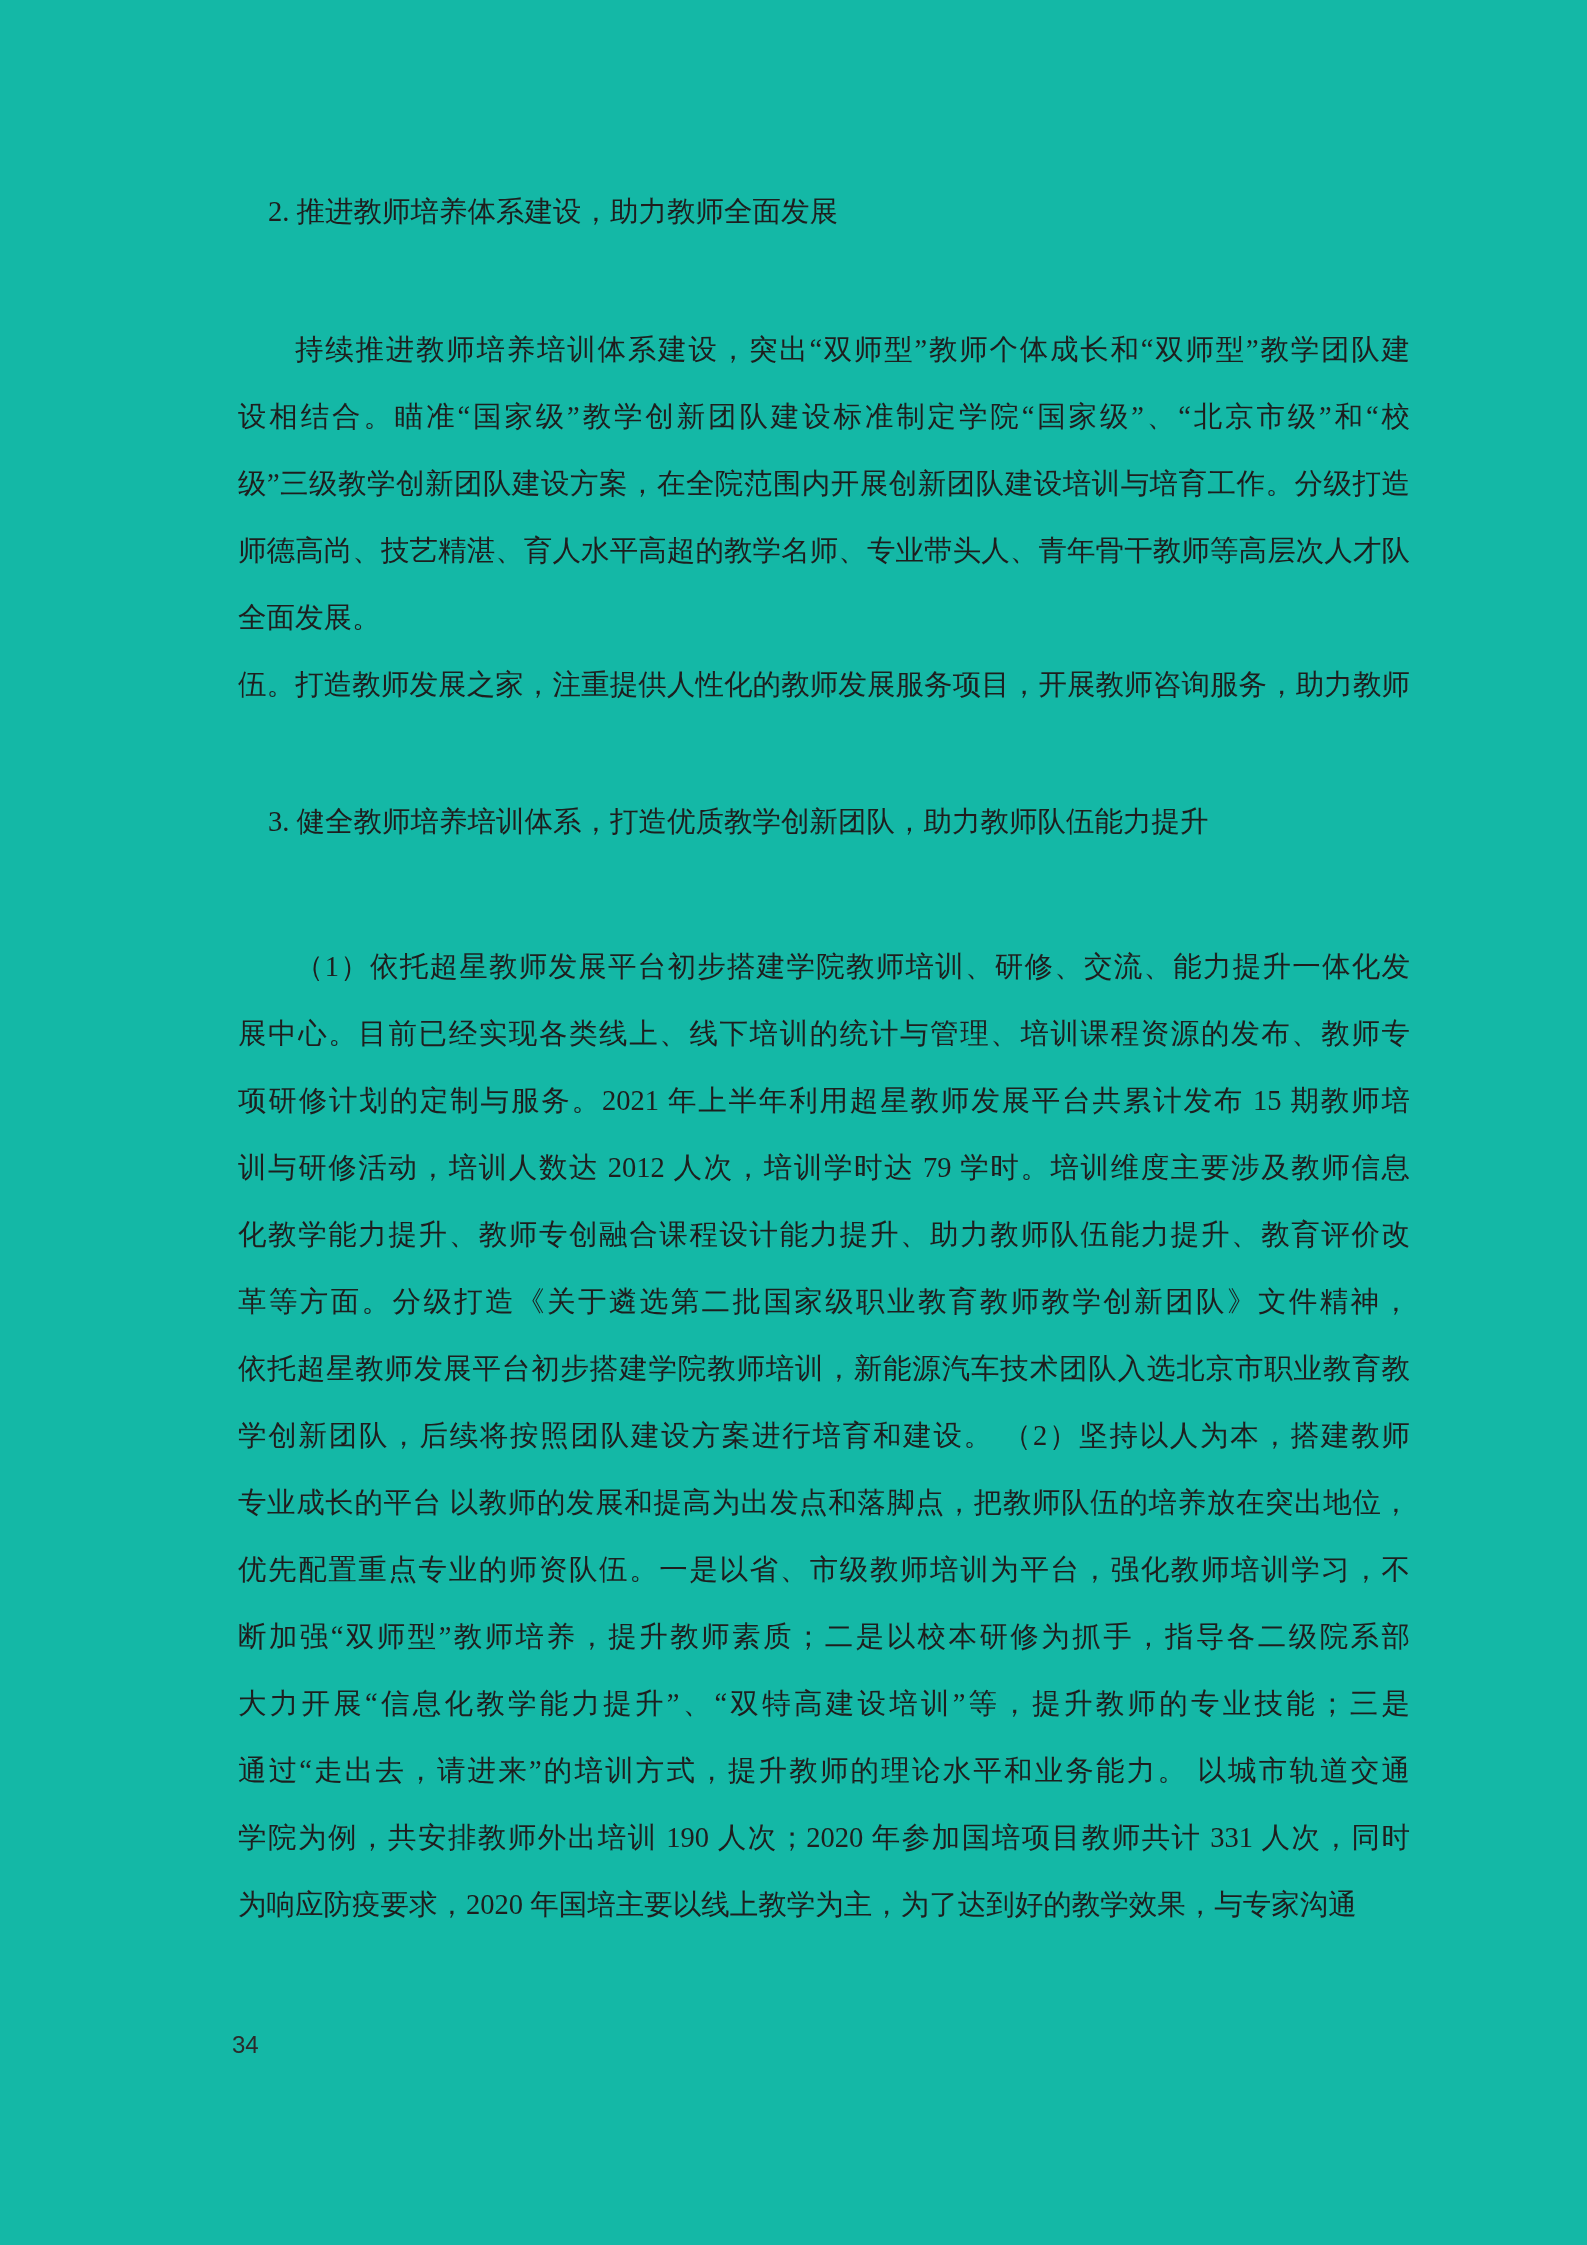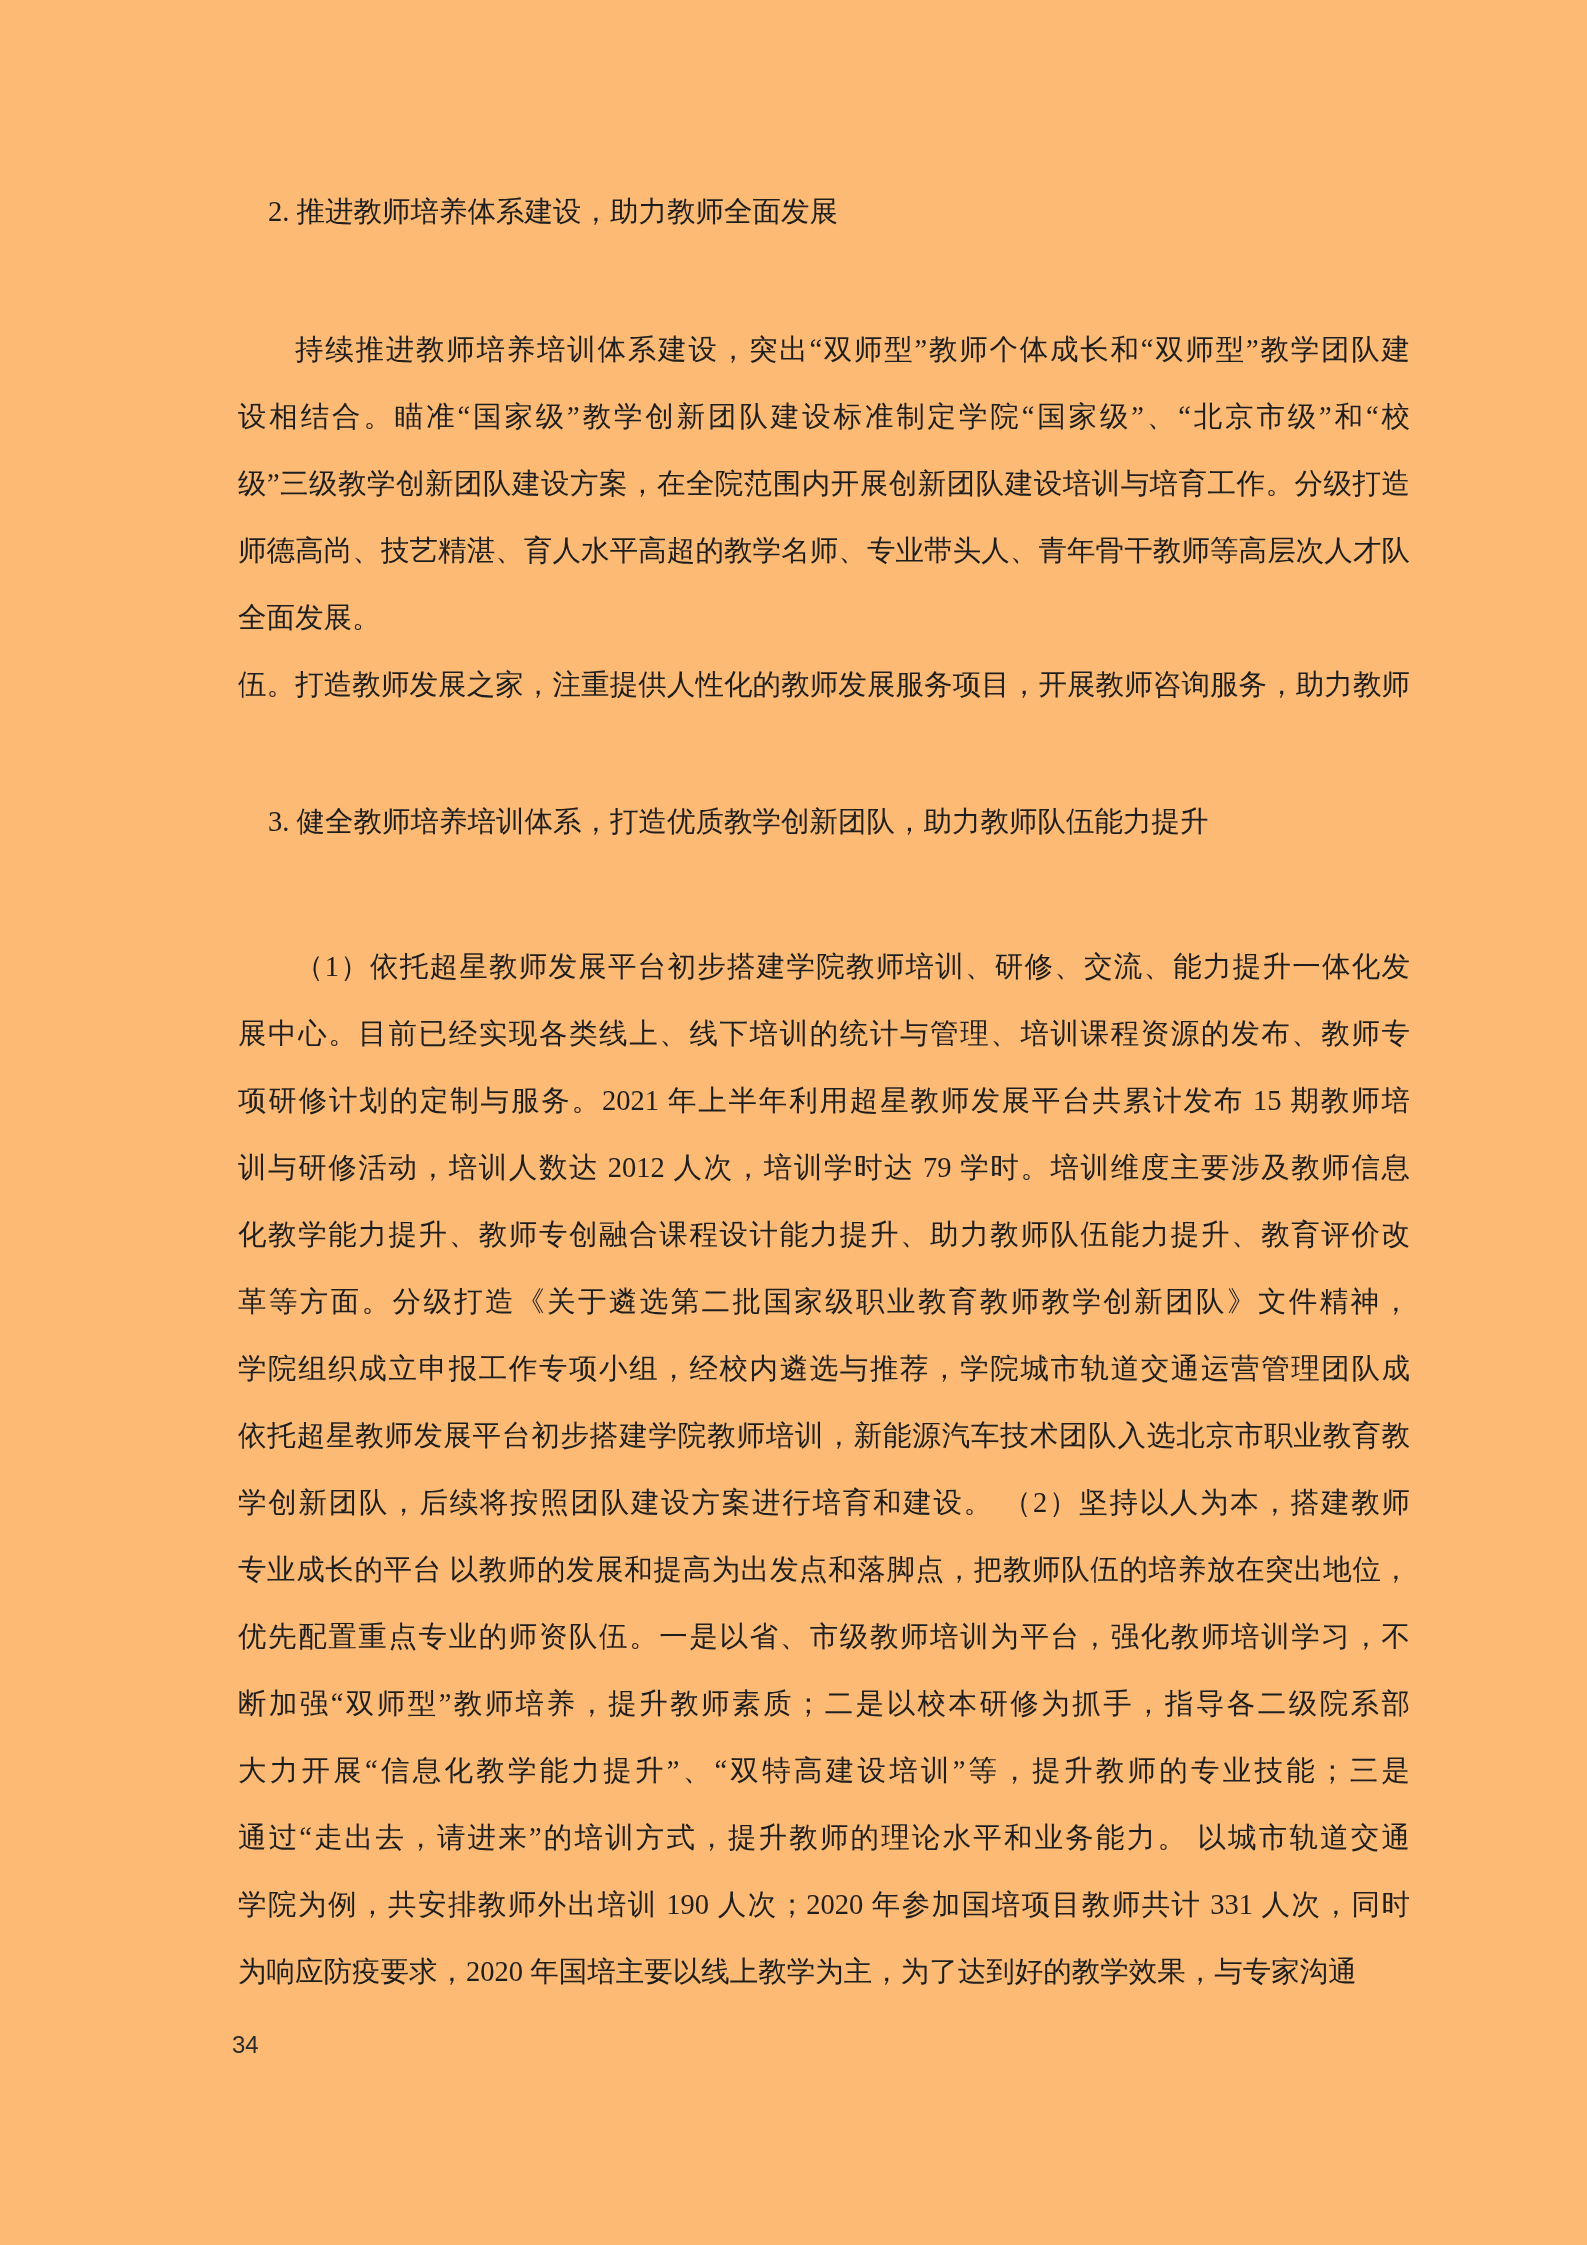--- a/index.html
+++ b/index.html
@@ -4,21 +4,21 @@
 <style>
   html, body {
     margin: 0;
     padding: 0;
     background: #ffffff;
   }
   .page {
     position: relative;
     width: 1587px;
     height: 2245px;
-    background: #fdba74;
+    background: #14b8a6;
     overflow: hidden;
     font-family: "Liberation Serif", "DejaVu Serif", serif;
     color: #1e1e1e;
   }
   .textblock {
     position: absolute;
     left: 238px;
     width: 1172px;
     font-size: 28.5px;
     line-height: 67px;
@@ -73,21 +73,20 @@
 
   <div id="heading-3" class="textblock doc-heading">3. 健全教师培养培训体系，打造优质教学创新团队，助力教师队伍能力提升</div>
 
   <div id="para-3" class="textblock">
     <div class="ln indent">（1）依托超星教师发展平台初步搭建学院教师培训、研修、交流、能力提升一体化发</div>
     <div class="ln">展中心。目前已经实现各类线上、线下培训的统计与管理、培训课程资源的发布、教师专</div>
     <div class="ln">项研修计划的定制与服务。2021 年上半年利用超星教师发展平台共累计发布 15 期教师培</div>
     <div class="ln">训与研修活动，培训人数达 2012 人次，培训学时达 79 学时。培训维度主要涉及教师信息</div>
     <div class="ln">化教学能力提升、教师专创融合课程设计能力提升、助力教师队伍能力提升、教育评价改</div>
     <div class="ln">革等方面。分级打造《关于遴选第二批国家级职业教育教师教学创新团队》文件精神，</div>
-    <div class="ln">学院组织成立申报工作专项小组，经校内遴选与推荐，学院城市轨道交通运营管理团队成</div>
     <div class="ln">依托超星教师发展平台初步搭建学院教师培训，新能源汽车技术团队入选北京市职业教育教</div>
     <div class="ln">学创新团队，后续将按照团队建设方案进行培育和建设。 （2）坚持以人为本，搭建教师</div>
     <div class="ln">专业成长的平台 以教师的发展和提高为出发点和落脚点，把教师队伍的培养放在突出地位，</div>
     <div class="ln">优先配置重点专业的师资队伍。一是以省、市级教师培训为平台，强化教师培训学习，不</div>
     <div class="ln">断加强“双师型”教师培养，提升教师素质；二是以校本研修为抓手，指导各二级院系部</div>
     <div class="ln">大力开展“信息化教学能力提升”、“双特高建设培训”等，提升教师的专业技能；三是</div>
     <div class="ln">通过“走出去，请进来”的培训方式，提升教师的理论水平和业务能力。 以城市轨道交通</div>
     <div class="ln">学院为例，共安排教师外出培训 190 人次；2020 年参加国培项目教师共计 331 人次，同时</div>
     <div class="ln unjust">为响应防疫要求，2020 年国培主要以线上教学为主，为了达到好的教学效果，与专家沟通</div>
   </div>

